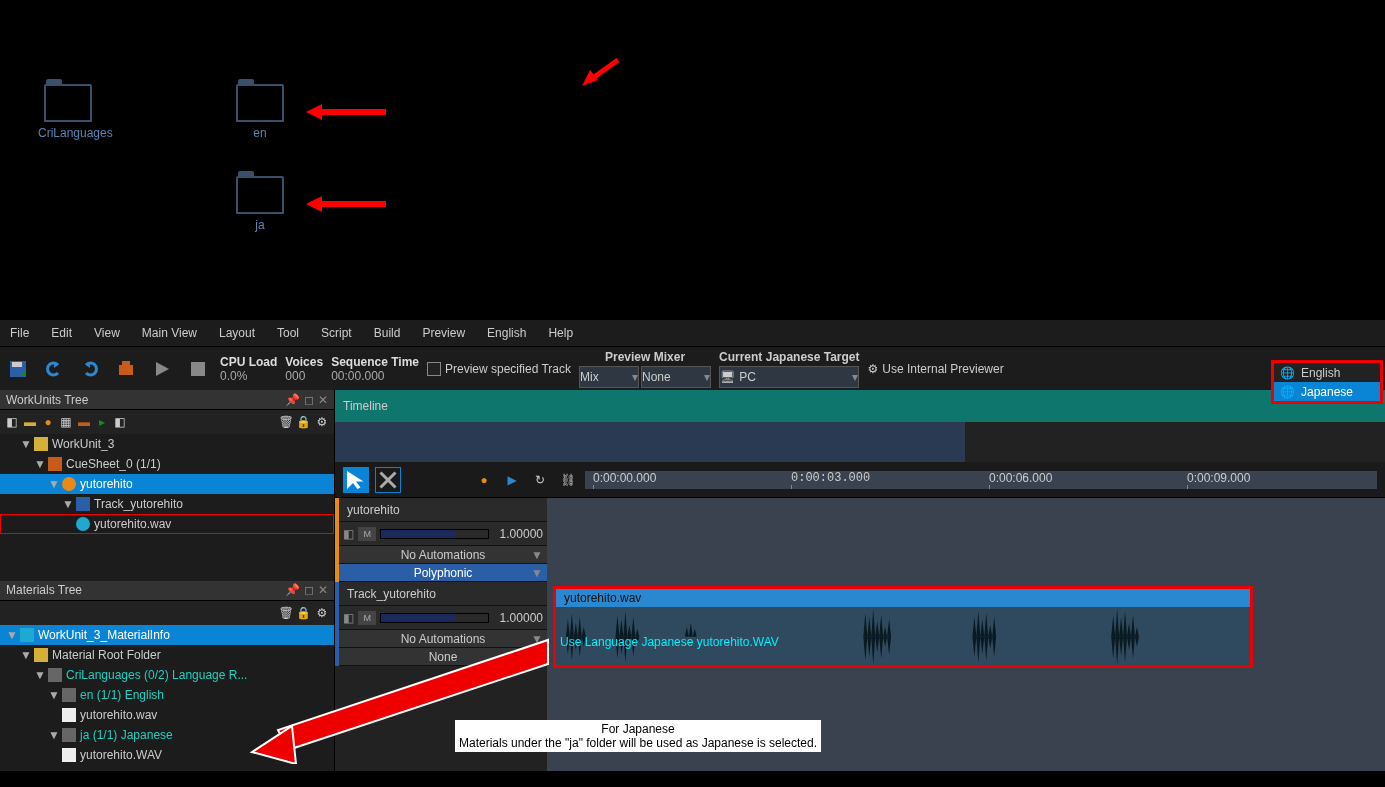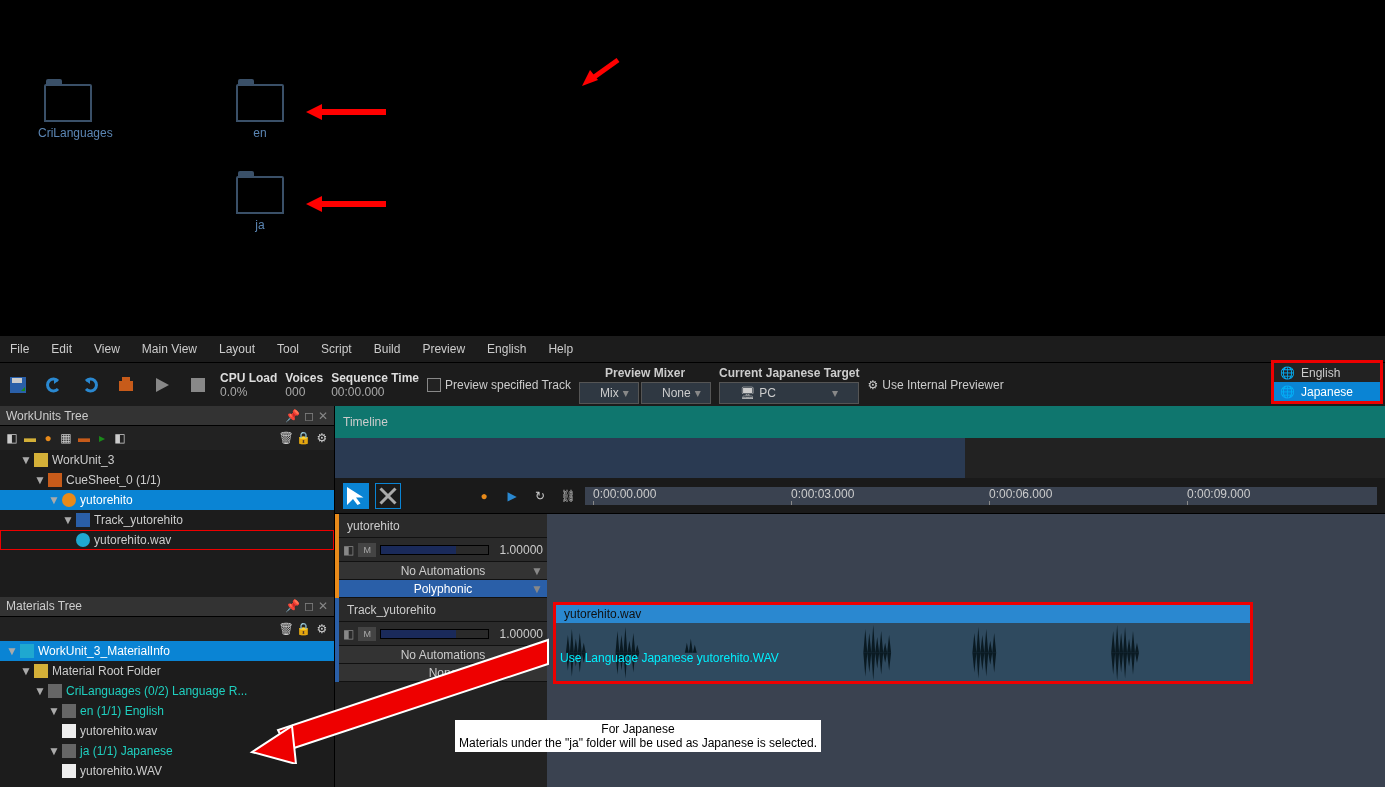--- a/index.html
+++ b/index.html
@@ -6,36 +6,36 @@
 body { background:#000; color:#ccc; width:1385px; height:787px; position:relative; overflow:hidden; }
 
 .top-black { position:absolute; top:0; left:0; width:100%; height:336px; background:#000; }
 .folder { position:absolute; width:60px; text-align:center; color:#5b86b4; font-size:11px; }
 .folder-icon { width:48px; height:38px; border:2px solid #3a5068; border-radius:2px 2px 0 0; position:relative; margin:0 auto 4px; }
 .folder-icon::before { content:""; position:absolute; top:-7px; left:0; width:16px; height:7px; background:#3a5068; border-radius:2px 2px 0 0; }
 .arrow-right { position:absolute; display:flex; align-items:center; }
 .arrow-right svg { width:80px; height:16px; }
 .arrow-diag { position:absolute; }
 
-.app { position:absolute; top:336px; left:0; width:100%; height:451px; background:#2a2a2a; color:#ccc; }
+.app { position:absolute; top:320px; left:0; width:100%; height:451px; background:#2a2a2a; color:#ccc; }
 
 .menubar { height:26px; background:#1c1c1c; display:flex; align-items:center; padding:0 6px; gap:14px; font-size:13px; }
 .menubar span { padding:2px 4px; cursor:pointer; }
 
 .toolbar { height:44px; background:#1c1c1c; border-top:1px solid #000; display:flex; align-items:center; padding:0 4px; gap:8px; position:relative; }
 .tbtn { width:28px; height:28px; display:flex; align-items:center; justify-content:center; cursor:pointer; }
 .tbtn svg { width:20px; height:20px; }
 .stat-block { display:flex; flex-direction:column; justify-content:center; font-size:11px; line-height:14px; }
 .stat-block .lbl { color:#ddd; font-weight:600; }
 .stat-block .val { color:#aaa; }
 .chk-row { display:flex; align-items:center; gap:4px; font-size:13px; }
 .chk { width:14px; height:14px; border:1px solid #888; background:#222; }
 .combo-block { display:flex; flex-direction:column; gap:2px;text-align:center; }
 .combo-block .lbl { font-size:12px; font-weight:600; }
-.combo { height:22px; border:1px solid #555; background:#2f3842; display:flex; align-items:center; padding:0 20px; gap:4px; font-size:12px; }
+.combo { height:22px; border:1px solid #555; background:#2f3842; display:flex; align-items:center; padding:0 0; gap:4px; font-size:12px; }
 .combo .tri { margin-left:auto; color:#888; }
 .use-prev { display:flex; align-items:center; gap:4px; font-size:13px; }
 
 .lang-panel { position:absolute; right:2px; top:360px; width:112px; height:44px; border:3px solid #e00; background:#222; z-index:50; display:flex; flex-direction:column; }
 .lang-item { flex:1; display:flex; align-items:center; gap:6px; padding:0 6px; font-size:13px; }
 .lang-item.sel { background:#0a84d4; color:#fff; }
 .lang-item .globe { color:#0aa0e0; }
 .lang-item.sel .globe { color:#fff; }
 
 .workspace { display:flex; height:calc(100% - 70px); }
@@ -356,21 +356,21 @@
             <span style="color:#2a88d0">▶</span>
           </div>
         <div class="small-btn">
             <span>↻</span>
           </div>
         <div class="small-btn">
             <span>⛓</span>
           </div>
         <div style="flex:1;position:relative;" class="ruler">
           <div class="tick" style="left:8px;">0:00:00.000</div>
-          <div class="tick" style="left:206px;">0:00:03.000</div>
+          <div class="tick" style="left:206px;font-family:Liberation Mono, monospace;">0:00:03.000</div>
           <div class="tick" style="left:404px;">0:00:06.000</div>
           <div class="tick" style="left:602px;">0:00:09.000</div>
         </div>
       </div>
 
       <div class="tl-body">
         <div class="track-header-col">
           <div style="border-left:4px solid #e88a1a;">
             <div class="th-row">
                 <span class="ic ic-cue"></span>

